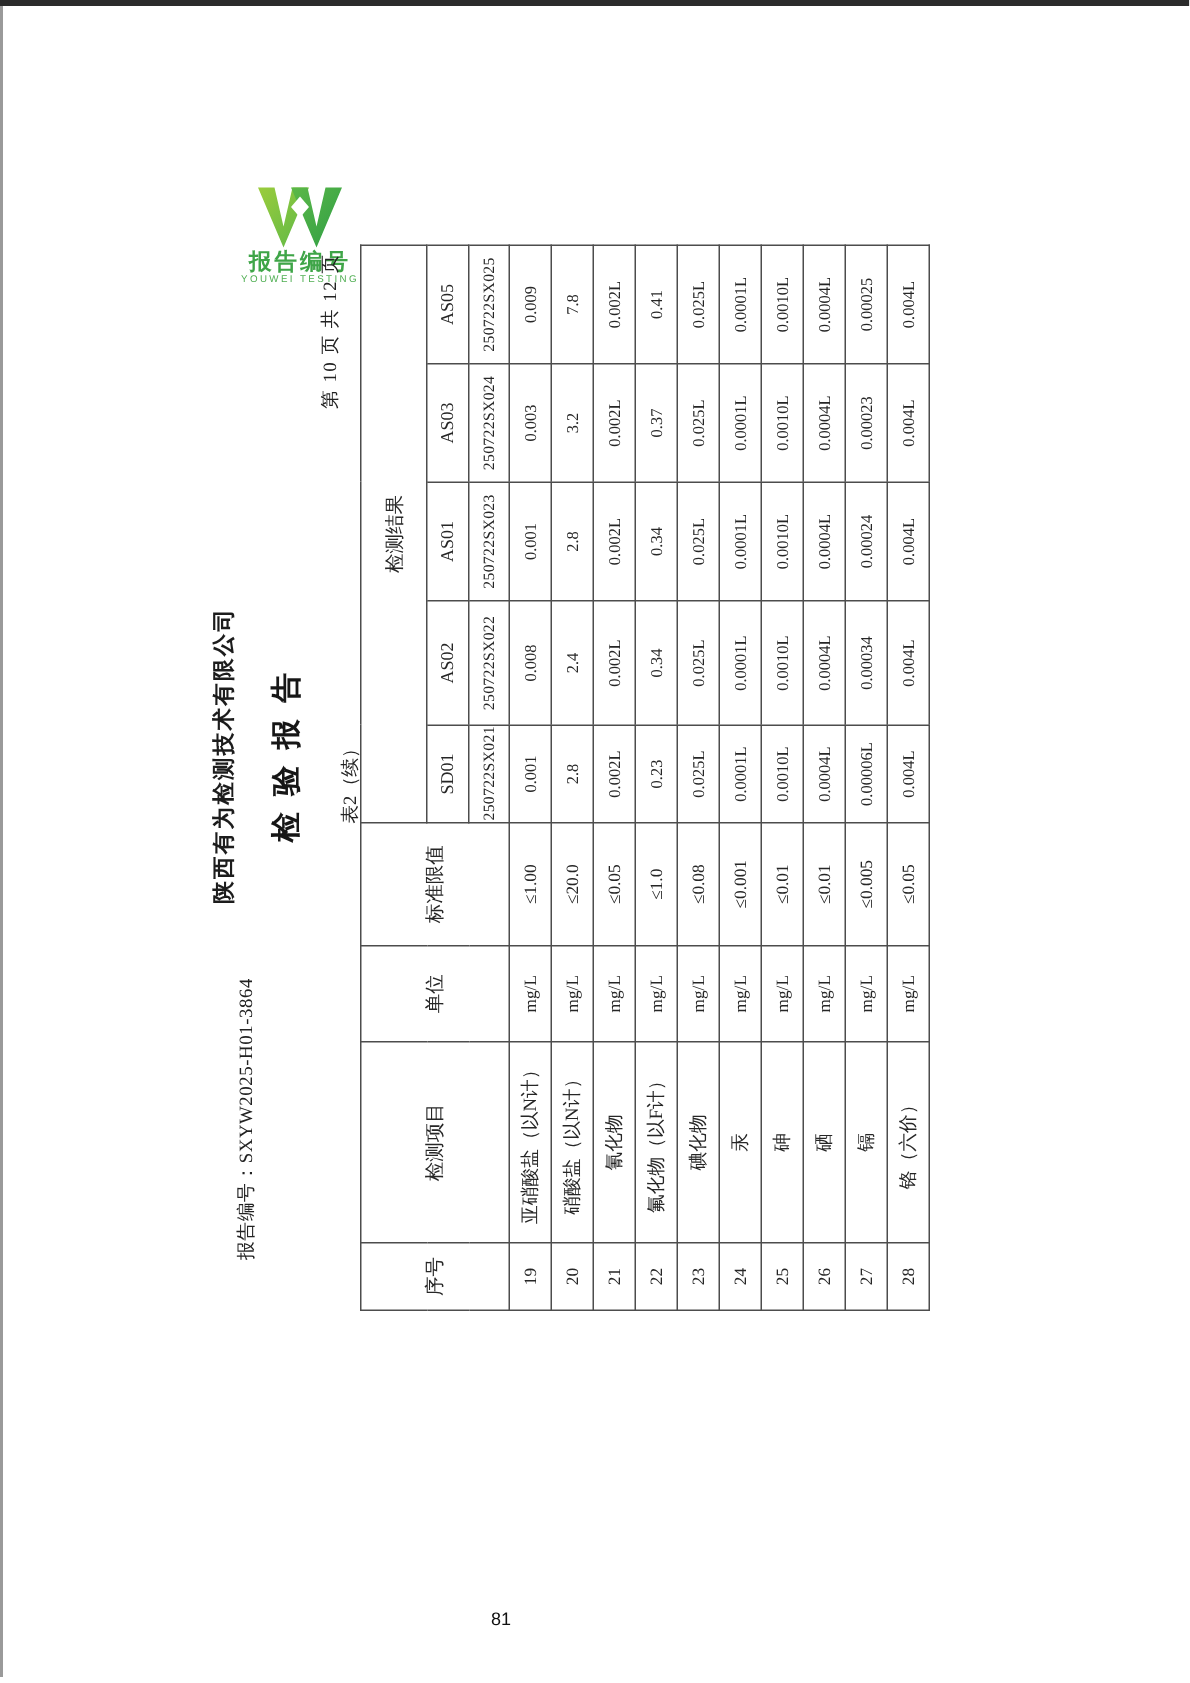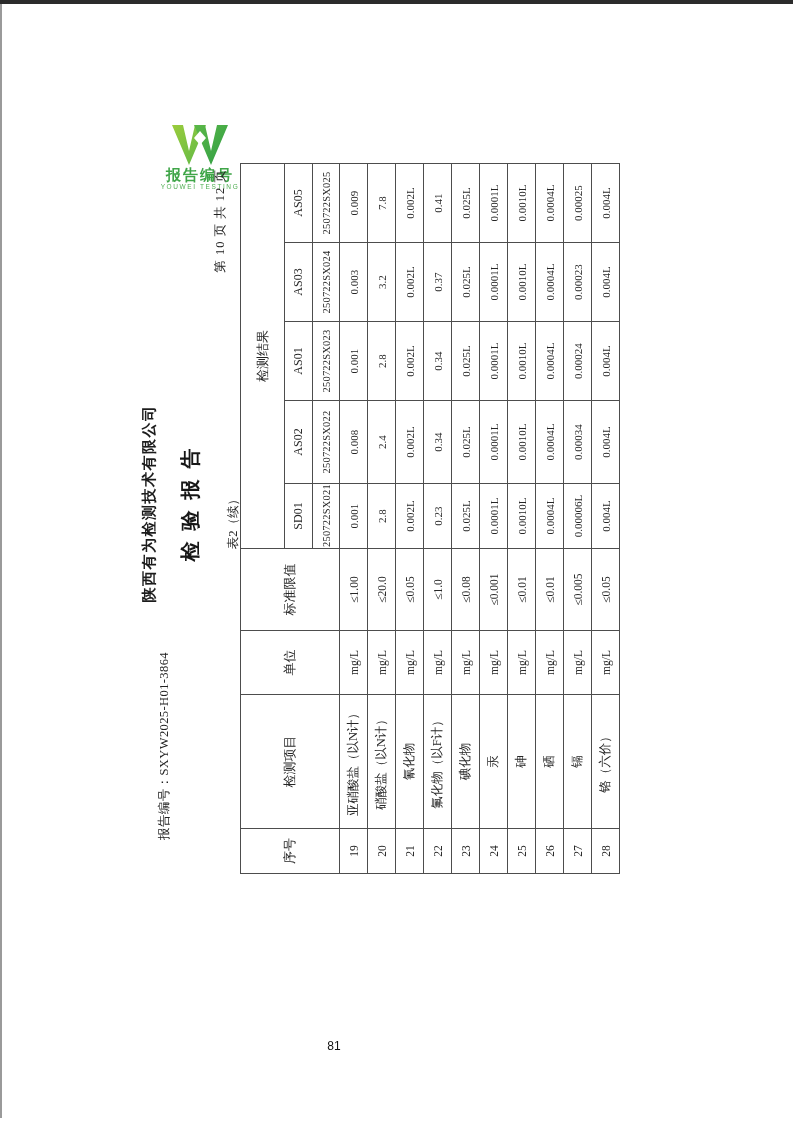--- a/index.html
+++ b/index.html
@@ -43,21 +43,21 @@
   tbody tr{height:28px;}
   th.label{font-size:13px;}
   th.sname{font-size:12px;}
   th.scode{font-size:10.5px;letter-spacing:0.2px;}
   td.no{font-size:11.5px;}
   td.item{font-size:12.5px;}
   td.unit{font-size:11.5px;}
   td.limit{font-size:11.5px;}
   td.val{font-size:11px;}
 
-  .footer-num{position:absolute;left:0;top:1039px;width:668px;text-align:center;
+  .footer-num{position:absolute;left:0;top:1072px;width:668px;text-align:center;
     font-family:"Liberation Sans","DejaVu Sans",sans-serif;font-size:12px;color:#111;}
 </style>
 </head>
 <body>
 
 <div class="page">
   <div class="edge-top"></div>
   <div class="edge-left"></div>
 
   <div class="logo">

